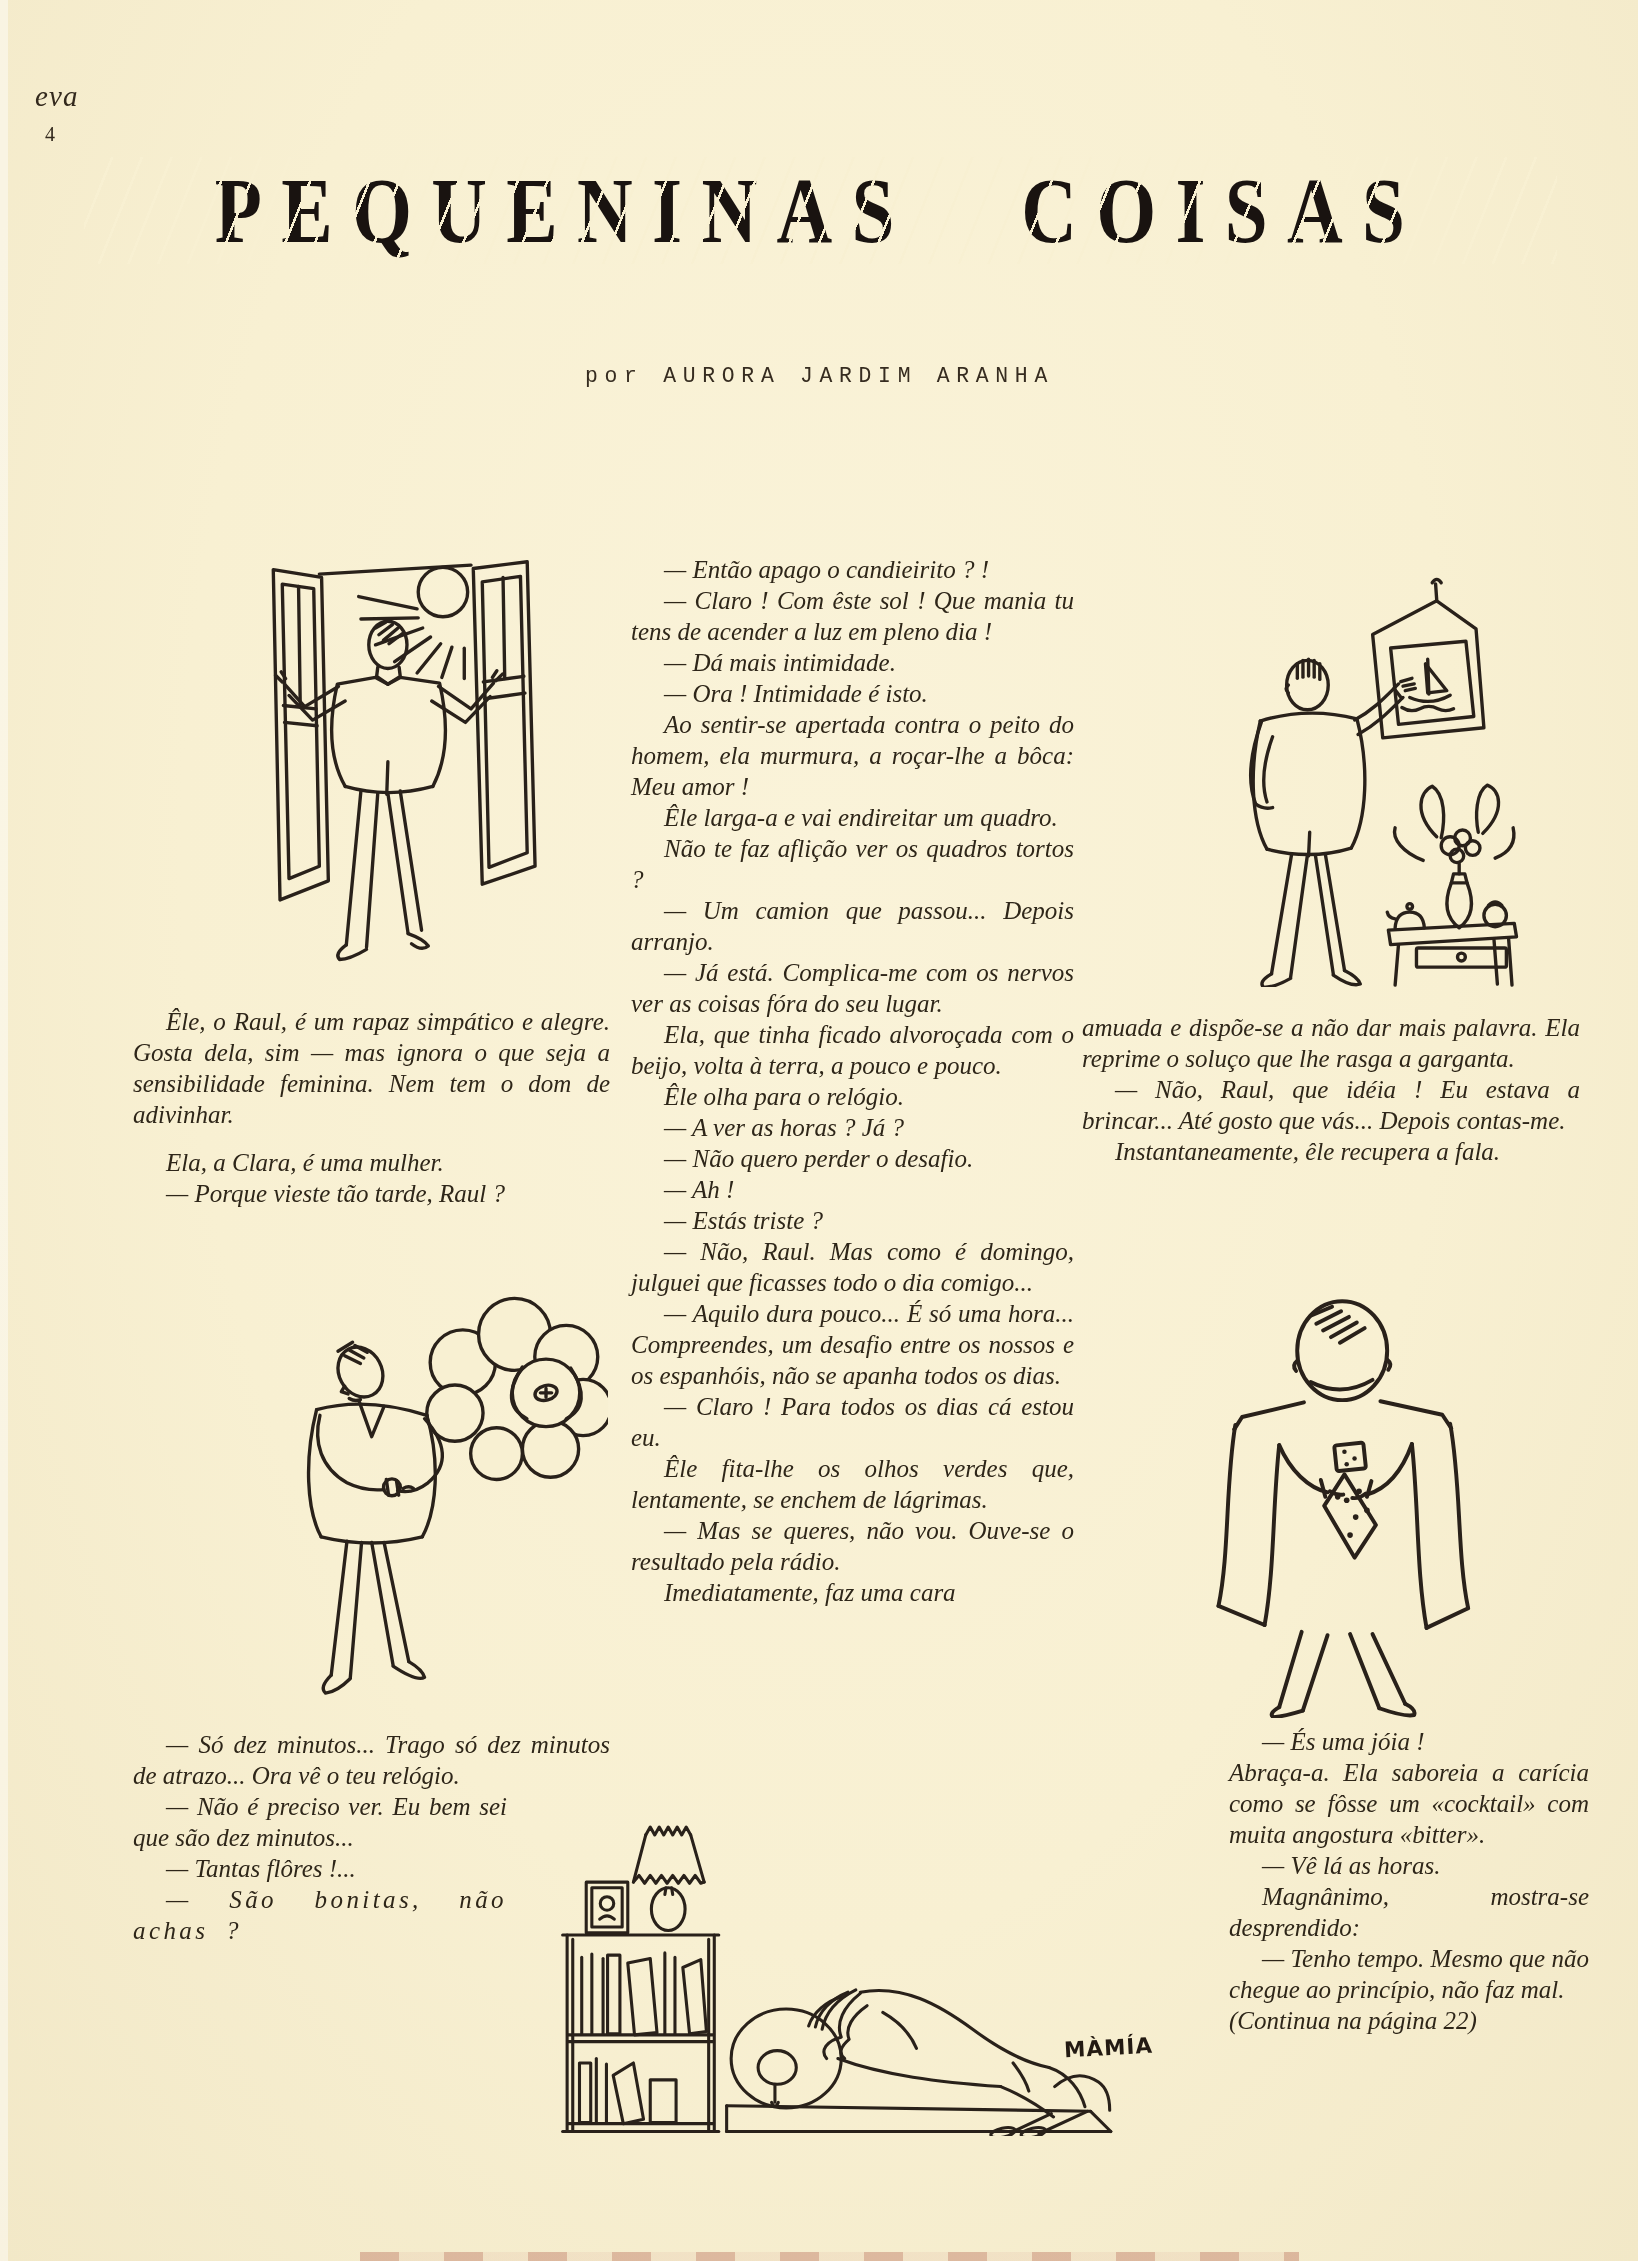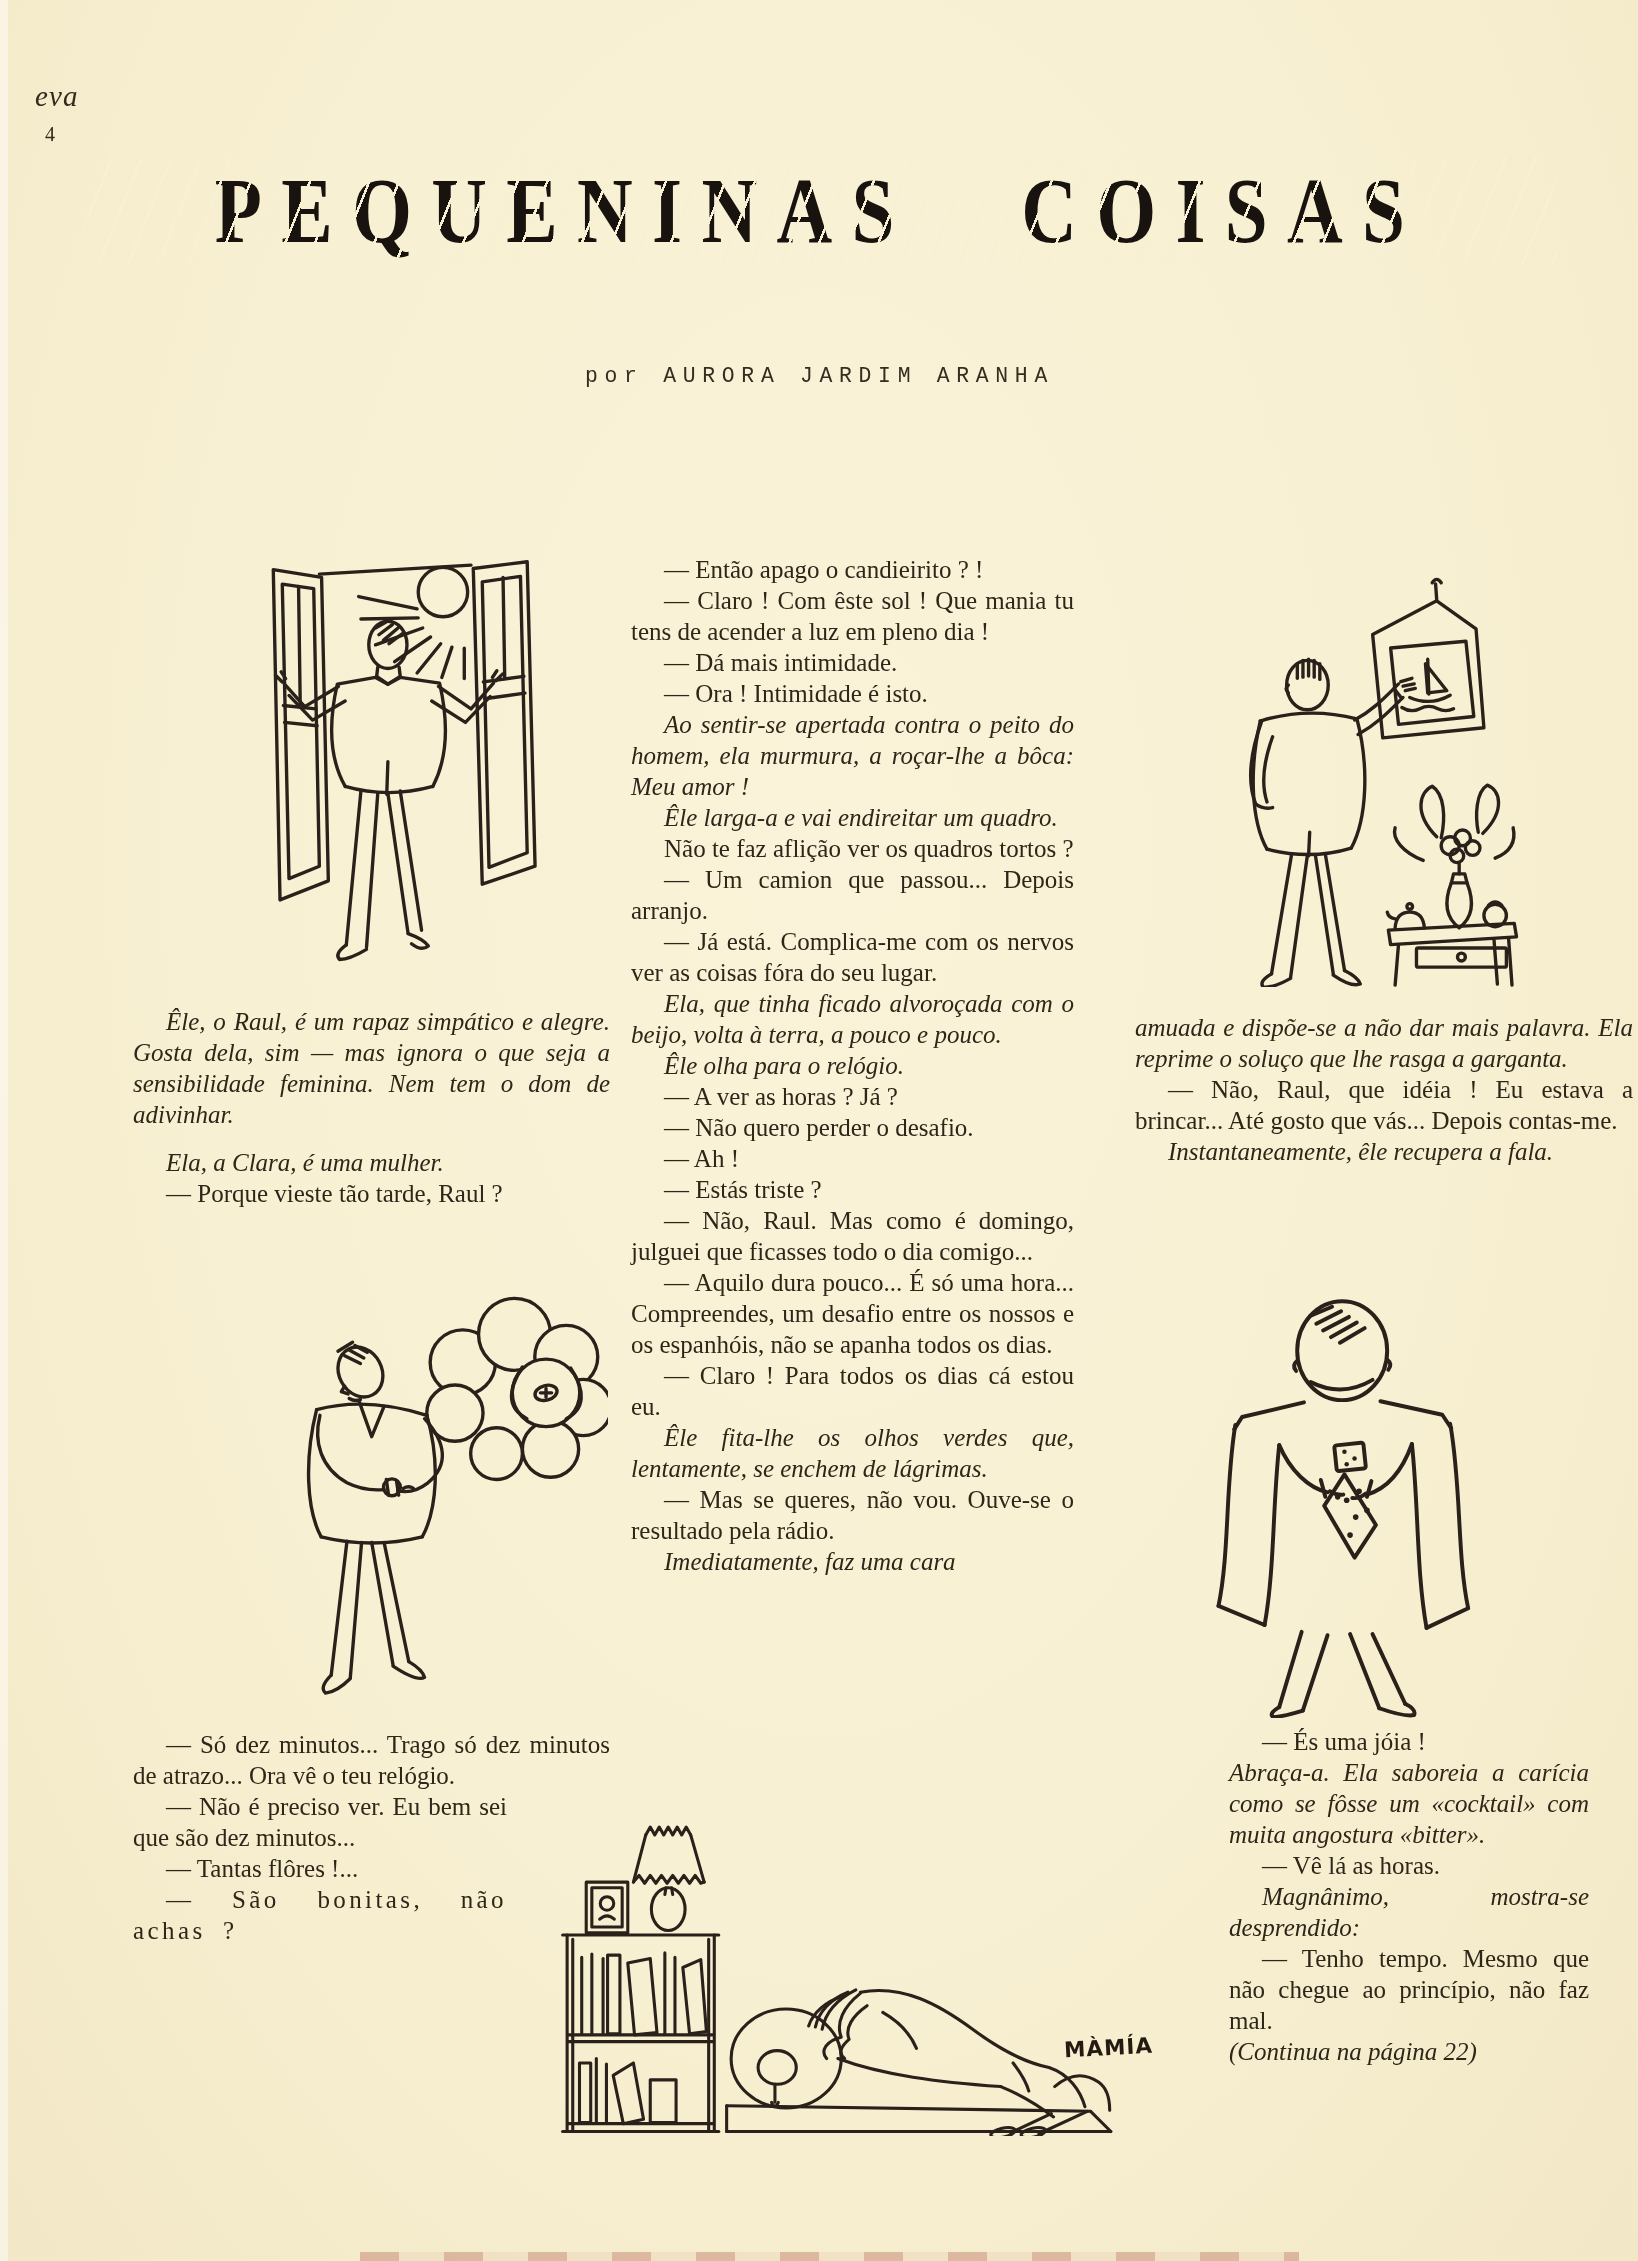--- a/index.html
+++ b/index.html
@@ -40,31 +40,31 @@
   }
   .byline {
     position:absolute; left:0; top:364px; width:100%;
     text-align:center;
     font-family:"Liberation Mono",monospace;
     font-size:21.4px; letter-spacing:6.7px; color:#362c20;
   }
   .col { position:absolute; }
   .para {
     margin:0; font-size:25px; line-height:31px;
-    text-align:justify; text-indent:33px; color:#2e2619;
+    text-align:justify; text-indent:33px; color:#2e2619;font-style:italic;
   }
   .para.italic { font-style:italic; }
   .para.gap { margin-top:17px; }
   .para.no-indent { text-indent:0; }
   .para.narrow { margin-right:103px; }
   .para.spread { letter-spacing:3.4px; word-spacing:7.9px; }
   #col-left-top    { left:133px;  top:1006px; width:477px; }
   #col-left-bottom { left:133px;  top:1729px; width:477px; }
   #col-middle      { left:631px; top:554px;  width:443px; }
-  #col-right-top   { left:1135px; top:1012px; width:498px; }
+  #col-right-top   { left:1082px; top:1012px; width:498px; }
   #col-right-bottom{ left:1091px; top:1726px; width:498px; }
   .float-spacer { float:left; width:138px; height:326px; margin-top:62px; }
   .illo { position:absolute; margin:0; }
   .illo svg { display:block; width:100%; height:100%; }
   .signature {
     position:absolute; left:1064px; top:2035px;
     font-family:"DejaVu Sans",sans-serif; font-weight:bold;
     font-size:21.4px; letter-spacing:1.1px; color:#231a12;
     transform:rotate(-3deg);
   }

